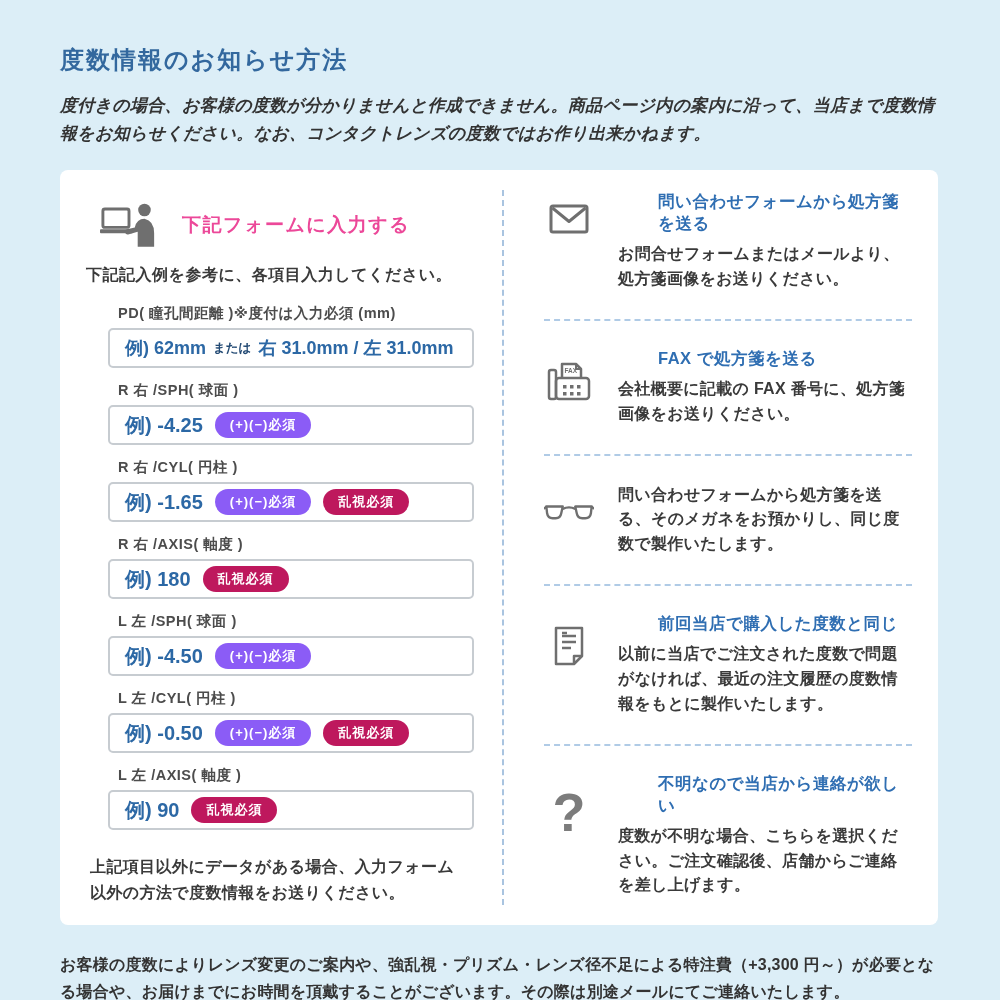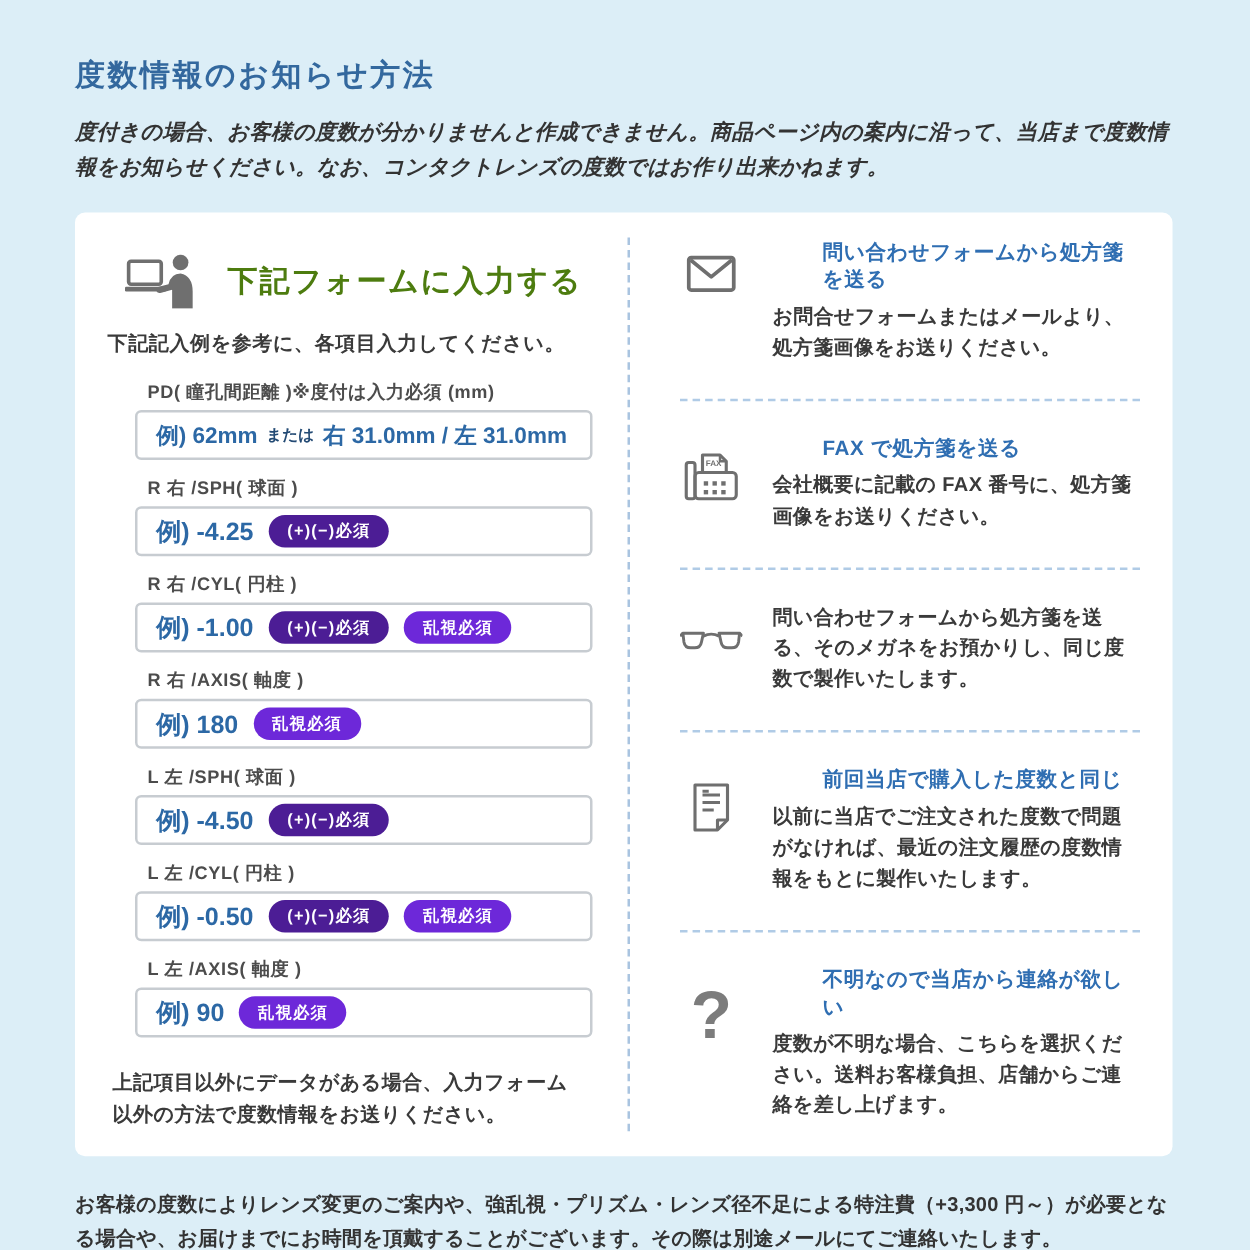--- a/index.html
+++ b/index.html
@@ -24,21 +24,21 @@
   .card {
     width:878px; min-height:716px; background:#ffffff;
     border-radius:8px; display:flex;
   }
 
   
   .col-left { width:442px; padding:26px 28px 20px 26px; }
   .form-heading { display:flex; align-items:center; gap:24px; margin:6px 0 18px 14px; }
   .form-heading svg { width:58px; height:45px; display:block; }
   .form-heading-text {
-    font-size:24px; font-weight:bold; color:#4d7c0f; letter-spacing:1.5px;
+    font-size:19px; font-weight:bold; color:#ec4899; letter-spacing:1.5px;
   }
   .instruction {
     font-size:16px; font-weight:600; color:#3a3a3a;
     letter-spacing:0.5px; margin:0 0 18px 0;
   }
   .fields { margin-left:22px; }
   .field-label {
     font-size:14.5px; font-weight:bold; color:#4c4c4c;
     letter-spacing:0.5px; margin:0 0 5px 10px;
   }
@@ -48,22 +48,22 @@
     padding:3px 10px 3px 15px; margin-bottom:13px;
   }
   .field-box.pd { gap:7px; padding-right:6px; }
   .ex-value { font-size:20px; font-weight:bold; color:#2c68a5; white-space:nowrap; }
   .field-box.pd .ex-value { font-size:18px; }
   .ex-mid { font-size:12.5px; font-weight:bold; color:#234a74; white-space:nowrap; }
   .pill {
     border-radius:999px; color:#fff; font-size:13px; font-weight:bold;
     padding:4px 15px; letter-spacing:1px; white-space:nowrap;
   }
-  .pill.blue   { background:#4c1d95; }
-  .pill.orange { background:#6d28d9;text-align:center; }
+  .pill.blue   { background:#8b5cf6; }
+  .pill.orange { background:#be185d;text-align:center; }
   .note {
     font-size:16px; font-weight:600; color:#3a3a3a; line-height:1.6;
     letter-spacing:0.4px; margin:24px 11px 0 4px;
   }
 
   
   .v-divider { border-left:2px dashed #a9c4e0; margin:20px 0; }
 
   
   .col-right {
@@ -134,21 +134,21 @@
           <div class="field-label">R 右 /SPH( 球面 )</div>
           <div class="field-box">
             <span class="ex-value">例) -4.25</span>
             <span class="pill blue">(+)(−)必須</span>
           </div>
         </div>
 
         <div class="field">
           <div class="field-label">R 右 /CYL( 円柱 )</div>
           <div class="field-box">
-            <span class="ex-value">例) -1.00</span>
+            <span class="ex-value">例) -1.65</span>
             <span class="pill blue">(+)(−)必須</span>
             <span class="pill orange">乱視必須</span>
           </div>
         </div>
 
         <div class="field">
           <div class="field-label">R 右 /AXIS( 軸度 )</div>
           <div class="field-box">
             <span class="ex-value">例) 180</span>
             <span class="pill orange">乱視必須</span>
@@ -260,21 +260,21 @@
       </div>
 
       <div class="h-divider"></div>
 
       <div class="method">
         <div class="icon-wrap">
           <span class="qmark">?</span>
         </div>
         <div class="method-text">
           <p class="method-title">不明なので当店から連絡が欲しい</p>
-          <p class="method-body">度数が不明な場合、こちらを選択ください。送料お客様負担、店舗からご連絡を差し上げます。</p>
+          <p class="method-body">度数が不明な場合、こちらを選択ください。ご注文確認後、店舗からご連絡を差し上げます。</p>
         </div>
       </div>
 
     </div>
   </div>
 
   <p class="page-footer">お客様の度数によりレンズ変更のご案内や、強乱視・プリズム・レンズ径不足による特注費（+3,300 円～）が必要となる場合や、お届けまでにお時間を頂戴することがございます。その際は別途メールにてご連絡いたします。</p>
 </div>
 
 </body></html>

